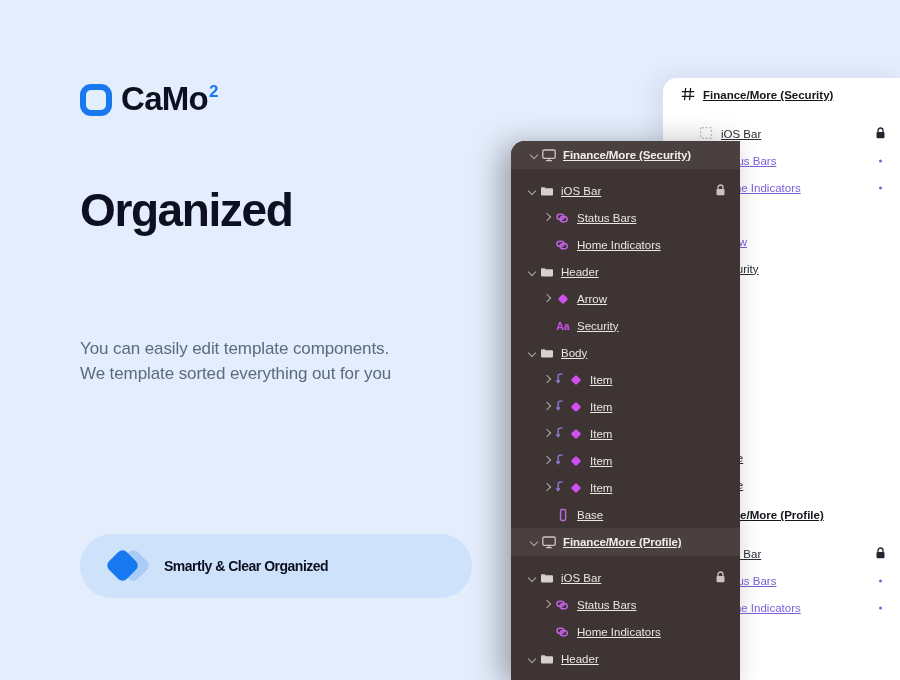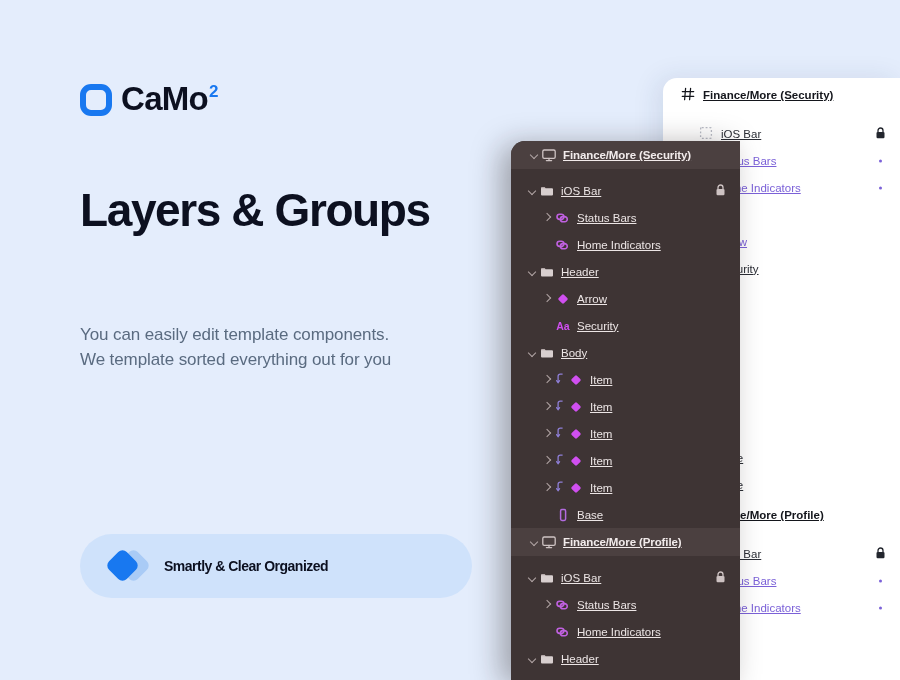--- a/index.html
+++ b/index.html
@@ -67,21 +67,21 @@
     font-weight: bold;
     color: #0c1020;
     letter-spacing: -1.4px;
     line-height: 1.22;
   }
   .headline span { display: block; }
 
   .subhead {
     position: absolute;
     left: 0;
-    top: 322px;
+    top: 336px;
     font-size: 17px;
     color: #5a6b80;
     line-height: 25px;
     letter-spacing: -0.1px;
   }
   .subhead span { display: block; }
 
   .badge {
     position: absolute;
     left: 0;
@@ -565,21 +565,21 @@
 
 <div class="hero">
 
   <div class="logo-row">
     <div class="logo-mark"></div>
     <div class="logo-word">CaMo</div>
     <div class="logo-sup">2</div>
   </div>
 
   <div class="headline">
-    <span>Layers &amp; Groups</span>
+    <span>Organized</span>
   </div>
 
   <div class="subhead">
     <span>You can easily edit template components.</span>
     <span>We template sorted everything out for you</span>
   </div>
 
   <div class="badge">
     <div class="badge-icon">
       <i class="back"></i>

